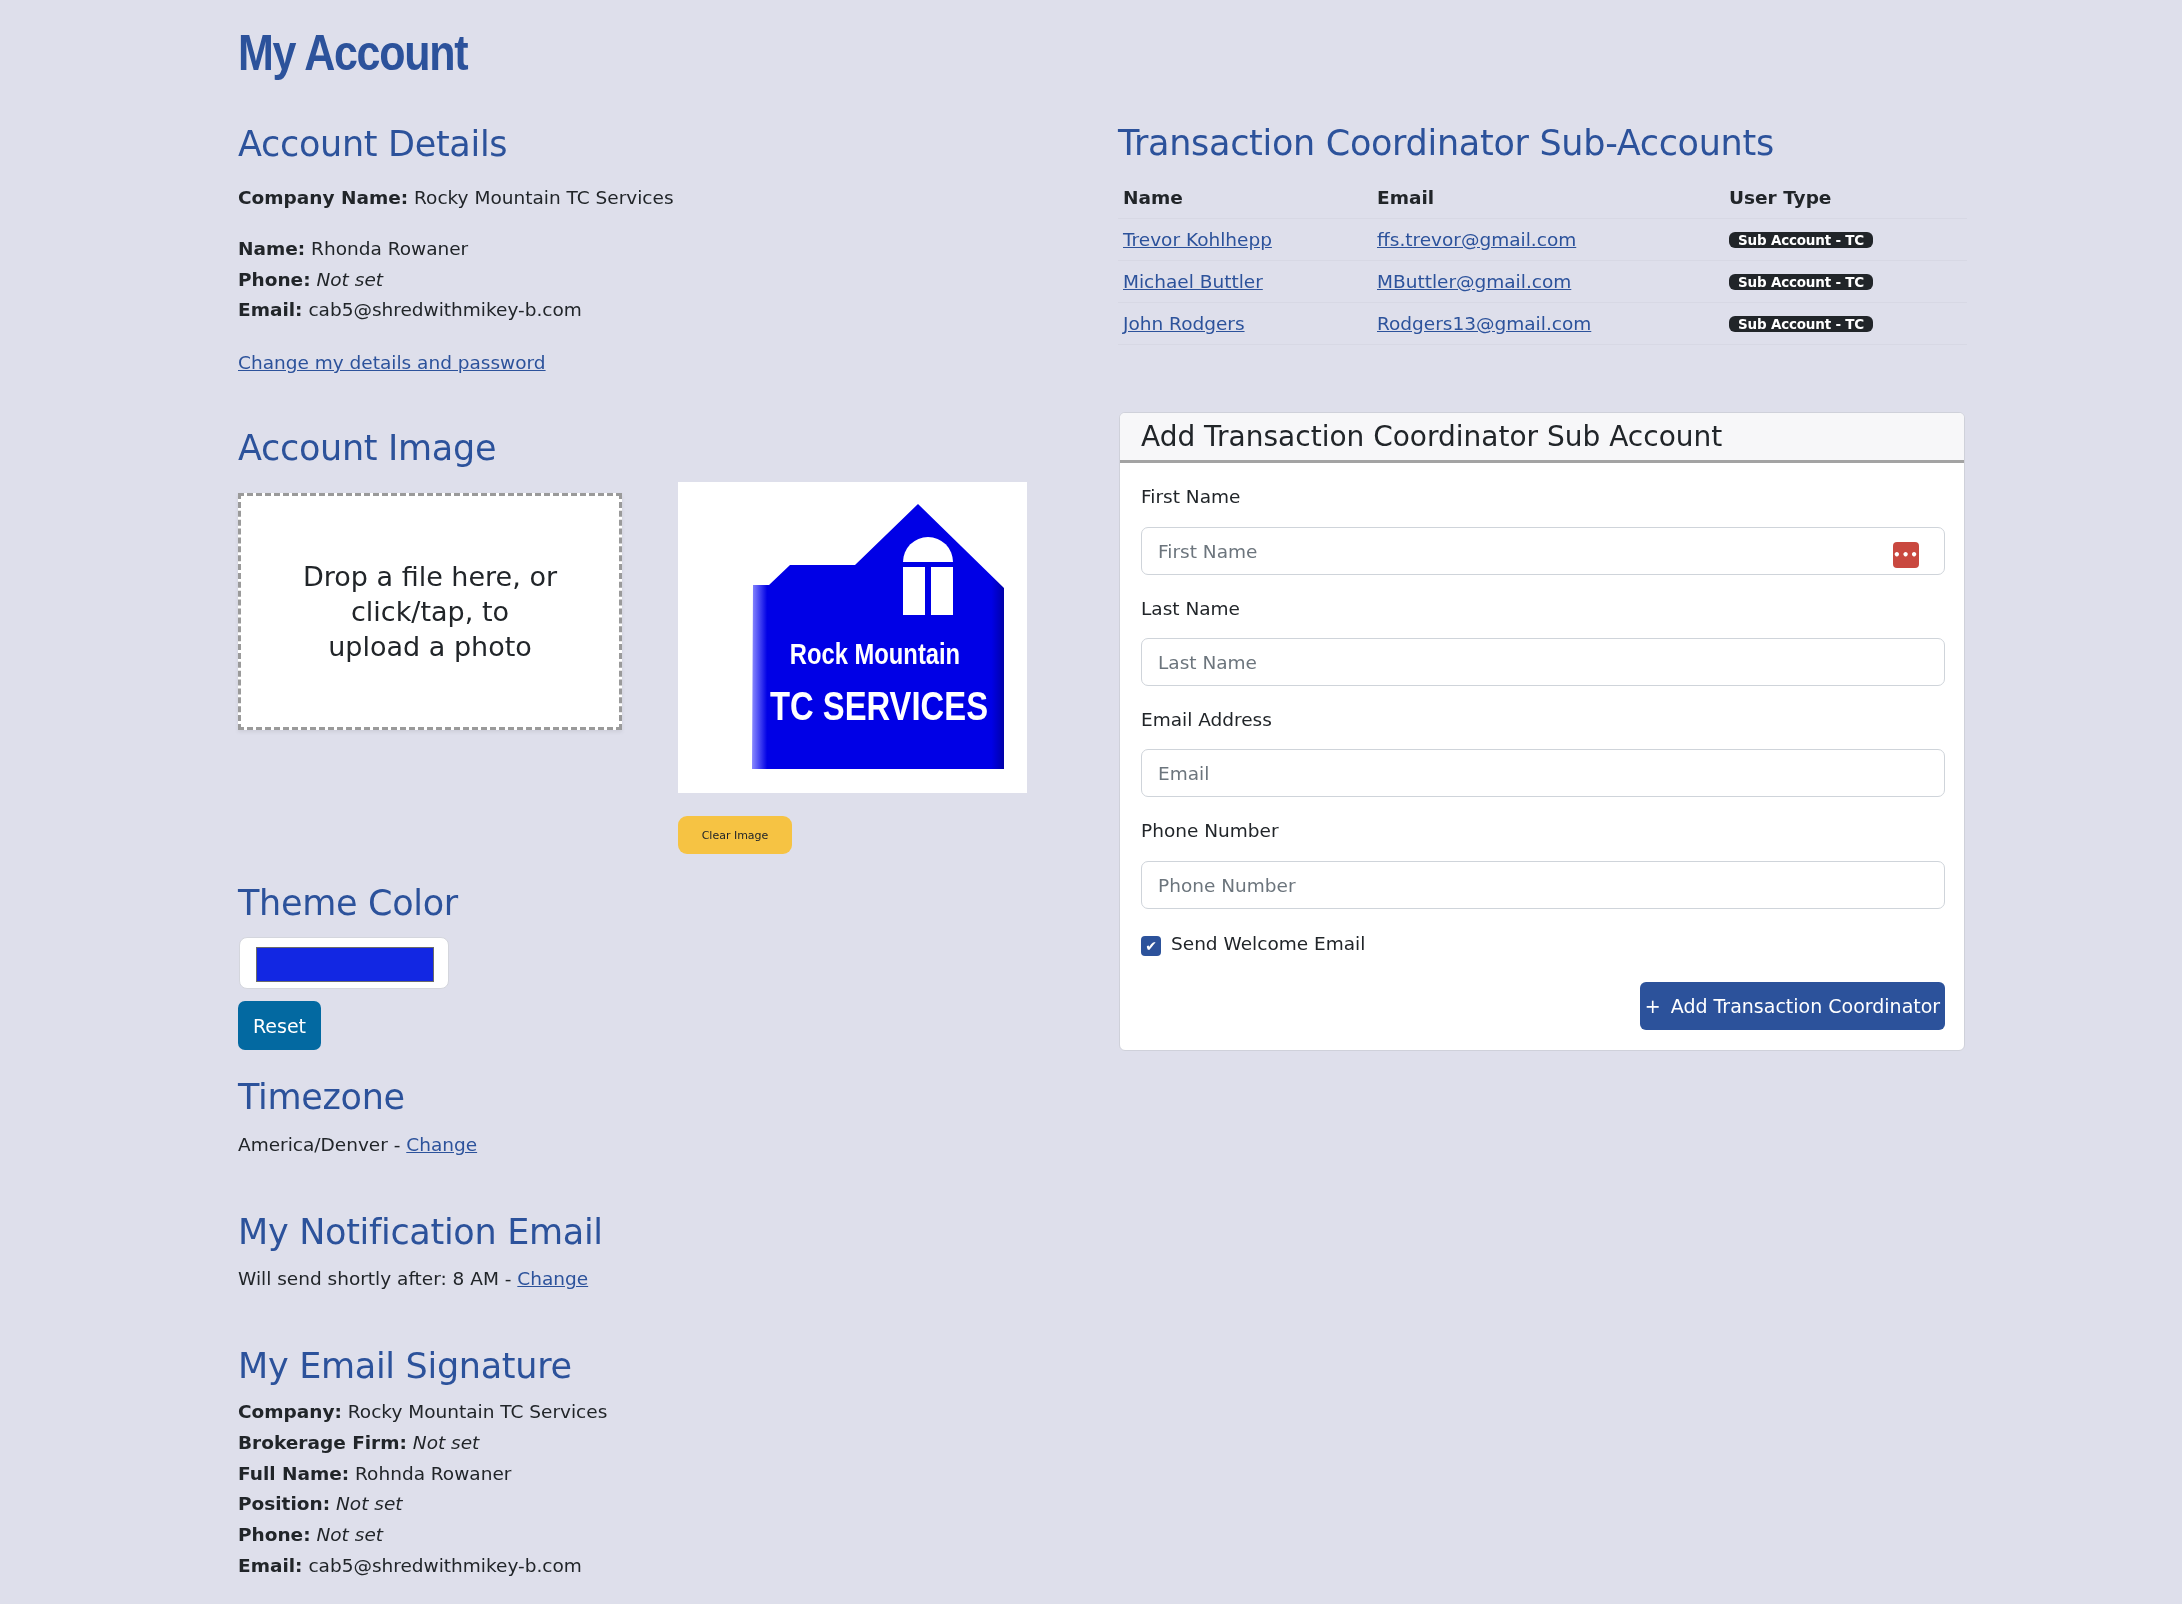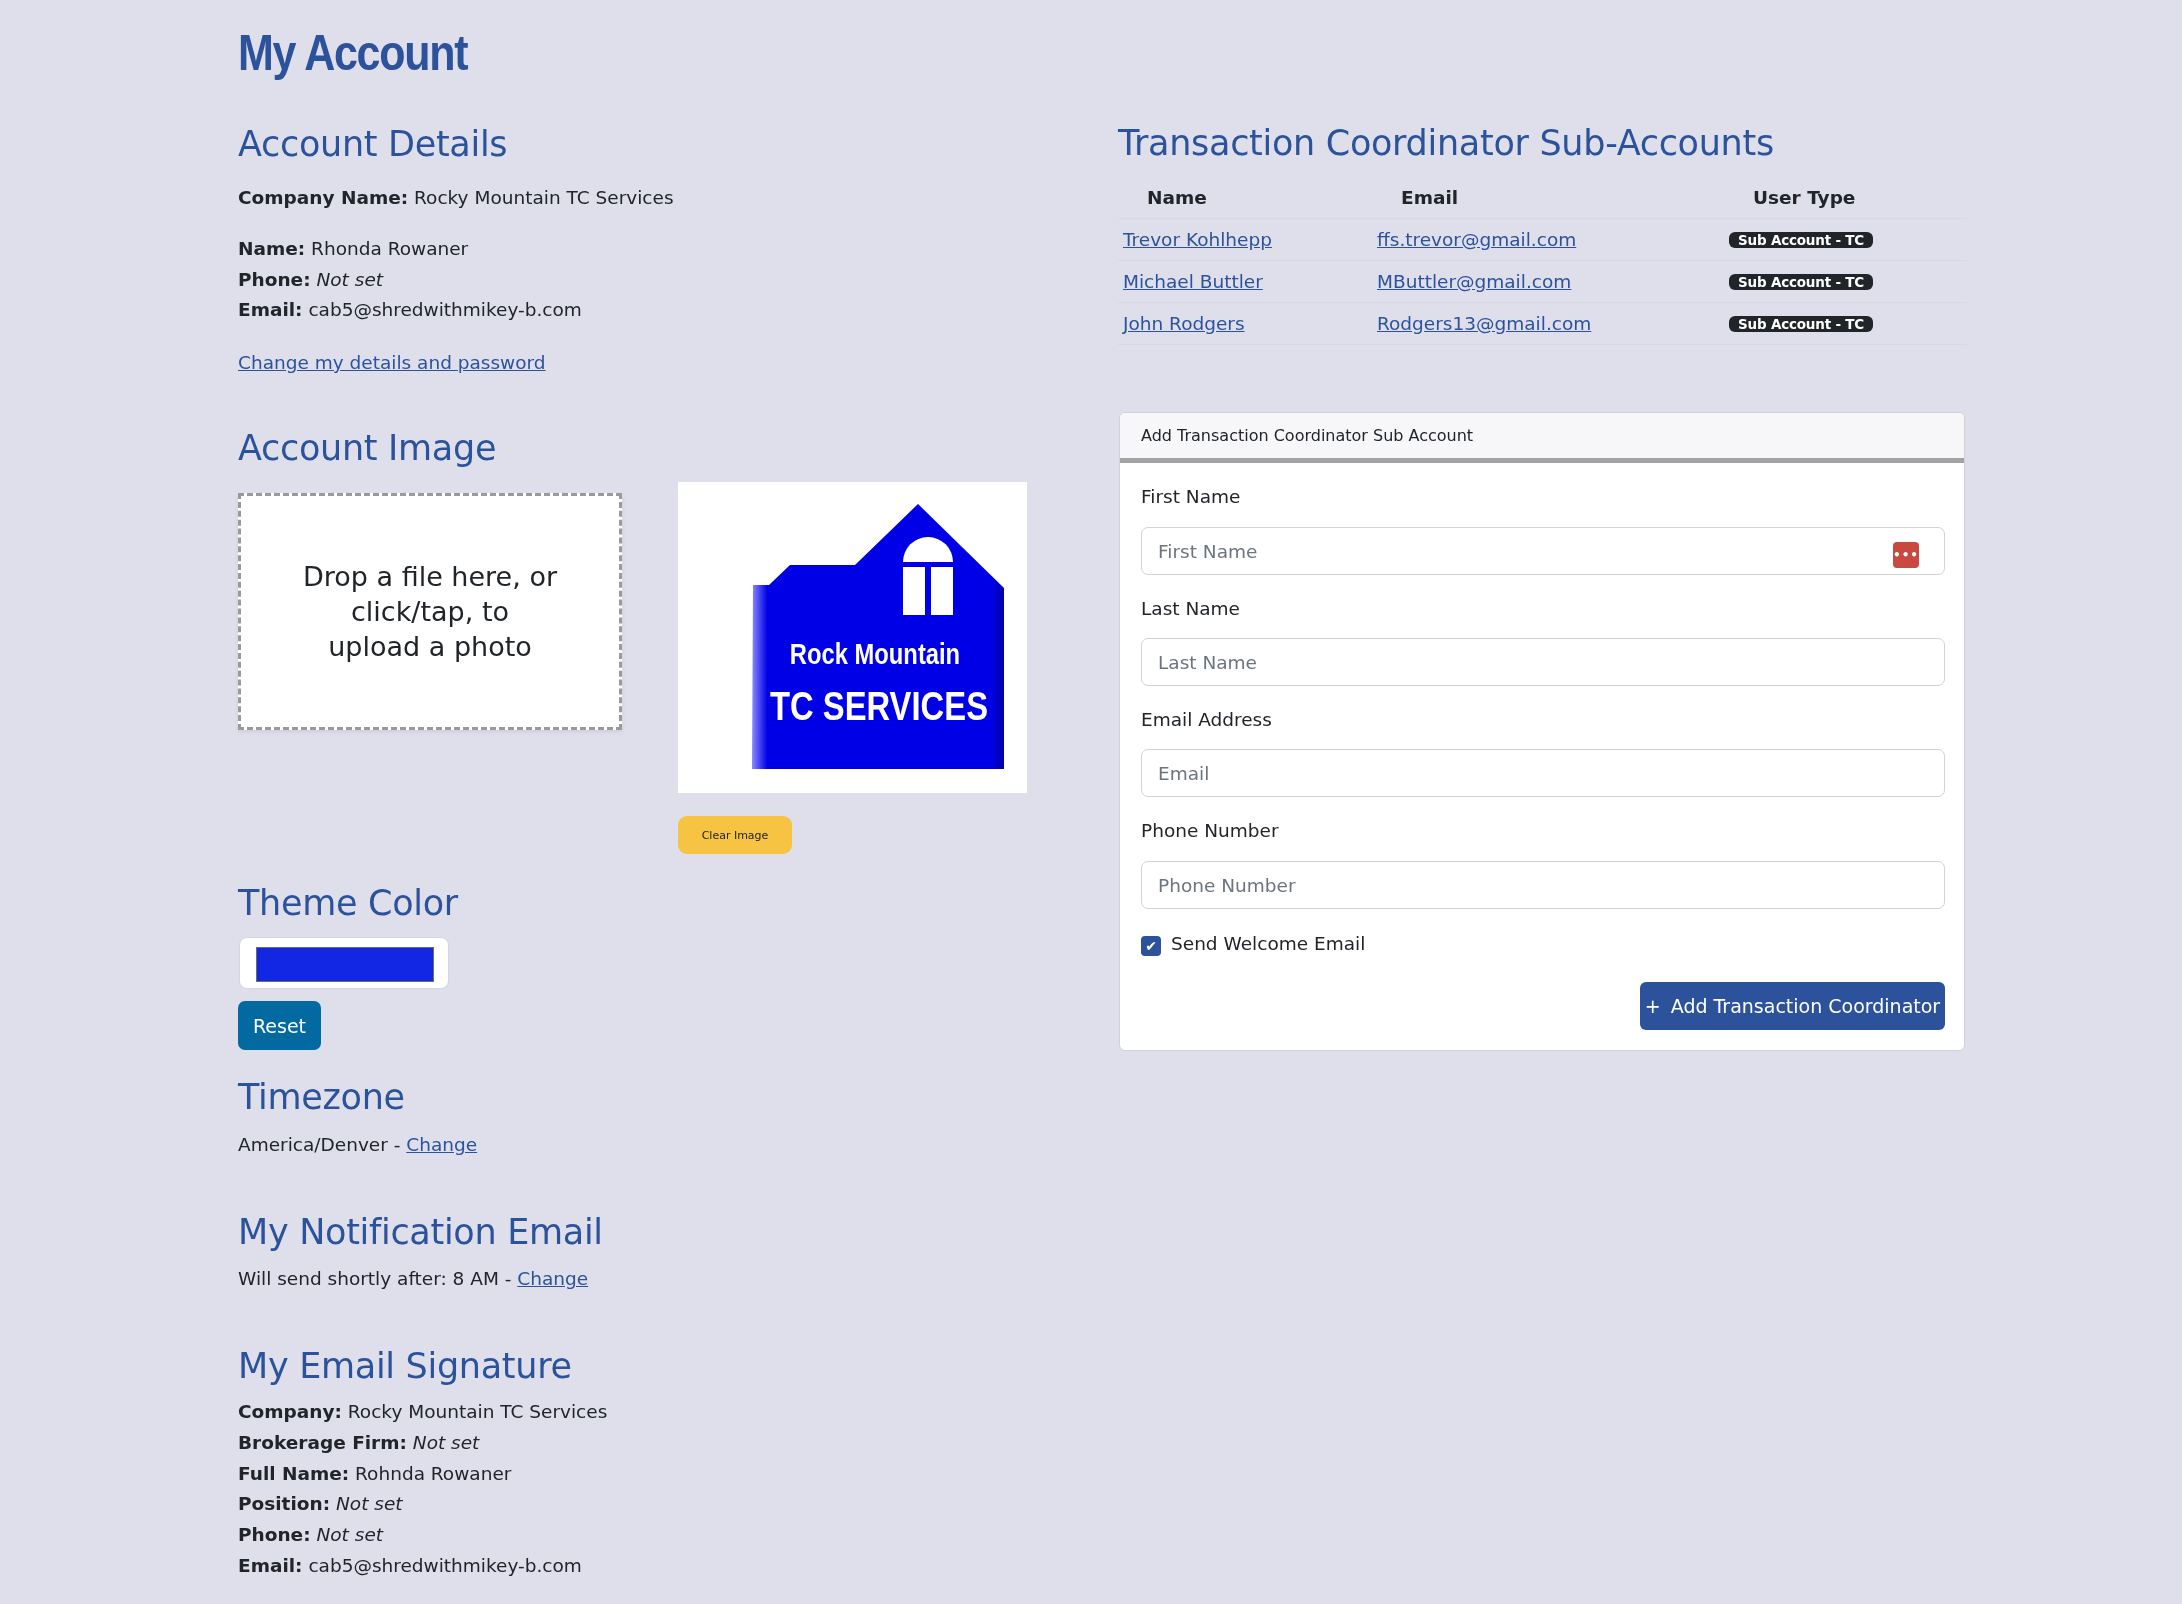--- a/index.html
+++ b/index.html
@@ -45,34 +45,34 @@
     left: 238px; top: 1001px; width: 83px; height: 49px;
     background: #0369a1; color: #fff; border: none; border-radius: 7px;
     font-size: 19px; font-family: inherit;
   }
 
   .table { left: 1118px; top: 176px; width: 849px; }
   .trow { position: relative; height: 42px; border-bottom: 1px solid #d7d8e4; }
   .thead { height: 43px; border-bottom: 1px solid #d7d8e4; }
   .cell { position: absolute; top: 0; height: 100%; display: flex; align-items: center; font-size: 18.5px; white-space: nowrap; }
   .c-name { left: 5px; } .c-email { left: 259px; } .c-type { left: 611px; }
-  .thead .cell { font-weight: bold; margin-left: 24px; }
+  .thead .cell { font-weight: bold; }
   .badge {
     background: #212529; color: #fff; font-size: 13.5px; font-weight: bold;
     padding: 0 9px; border-radius: 6px; letter-spacing: -0.2px;
   }
 
   .card {
     left: 1119px; top: 412px; width: 846px; height: 639px;
     background: #fff; border: 1px solid #cfd1da; border-radius: 6px; overflow: hidden;
   }
   .card-header {
-    height: 50px; background: #f7f7f9; border-bottom: 5px solid #a3a3a3;
+    height: 50px; background: #f7f7f9; border-bottom: 3px solid #a3a3a3;
     padding-left: 21px; display: flex; align-items: center;
-    font-size: 16px; color: #212529; white-space: nowrap;
+    font-size: 28px; color: #212529; white-space: nowrap;
   }
   .flabel { position: absolute; left: 21px; font-size: 18.5px; white-space: nowrap; }
   .finput {
     position: absolute; left: 21px; width: 804px; height: 48px;
     border: 1px solid #cfd4da; border-radius: 7px; background: #fff;
     padding-left: 16px; font-size: 18.5px; font-family: inherit; color: #212529;
   }
   .finput::placeholder { color: #6c757d; }
   .pw-icon {
     position: absolute; left: 773px; top: 129px; width: 26px; height: 26px;

